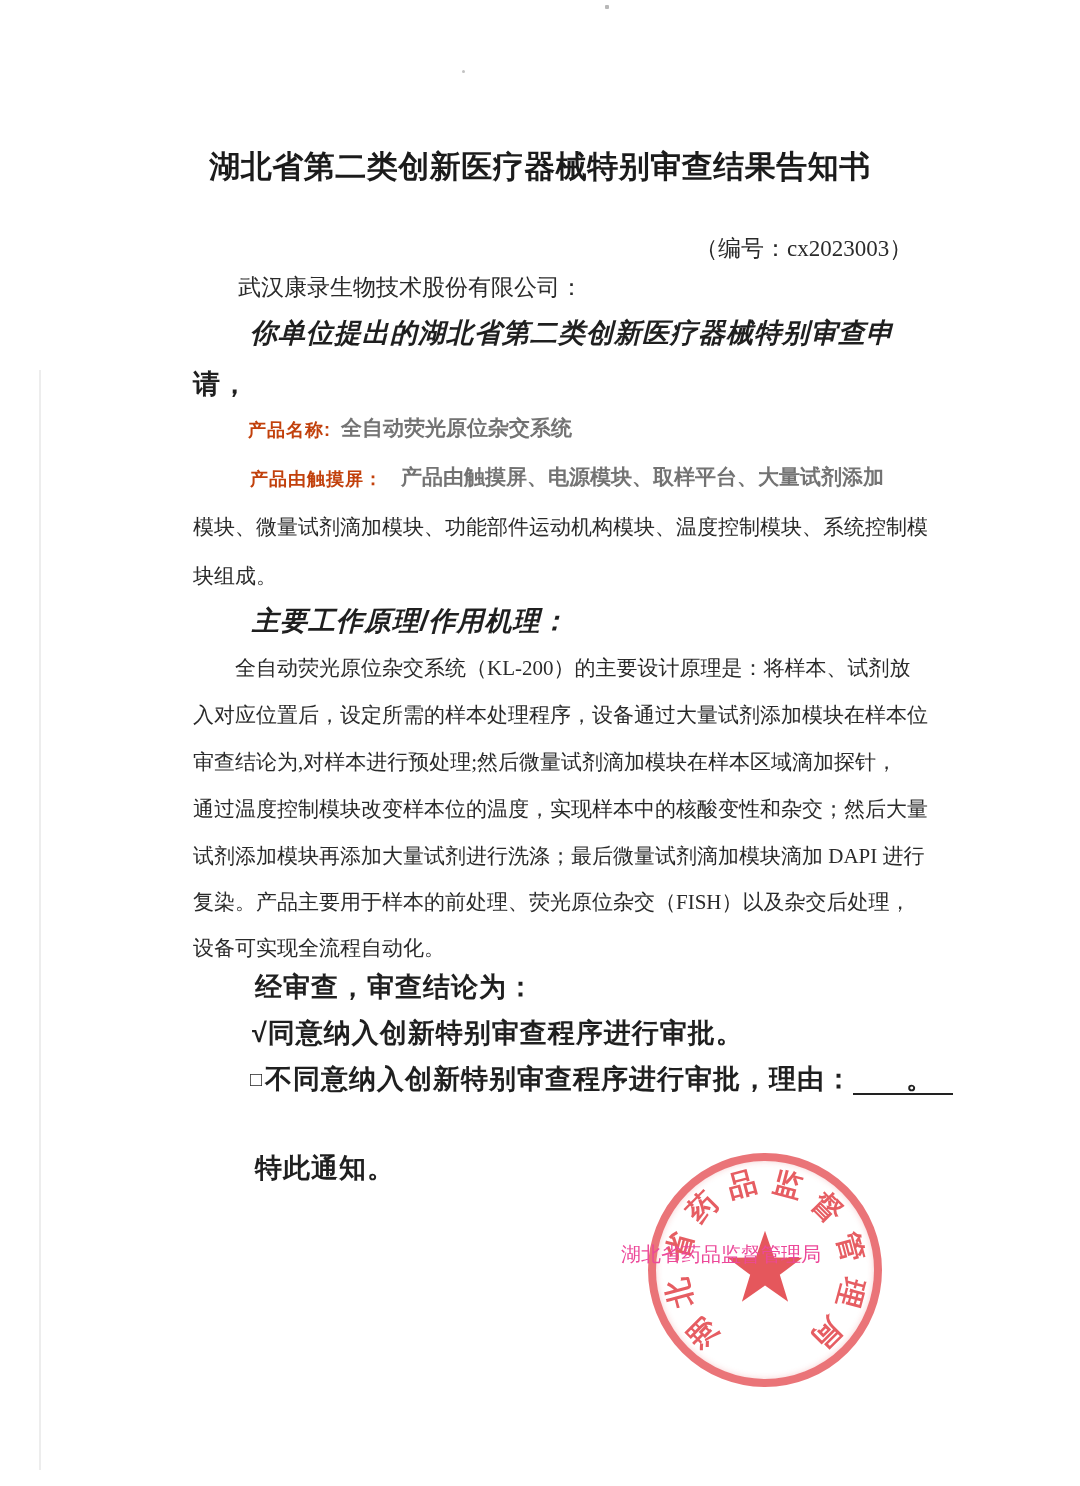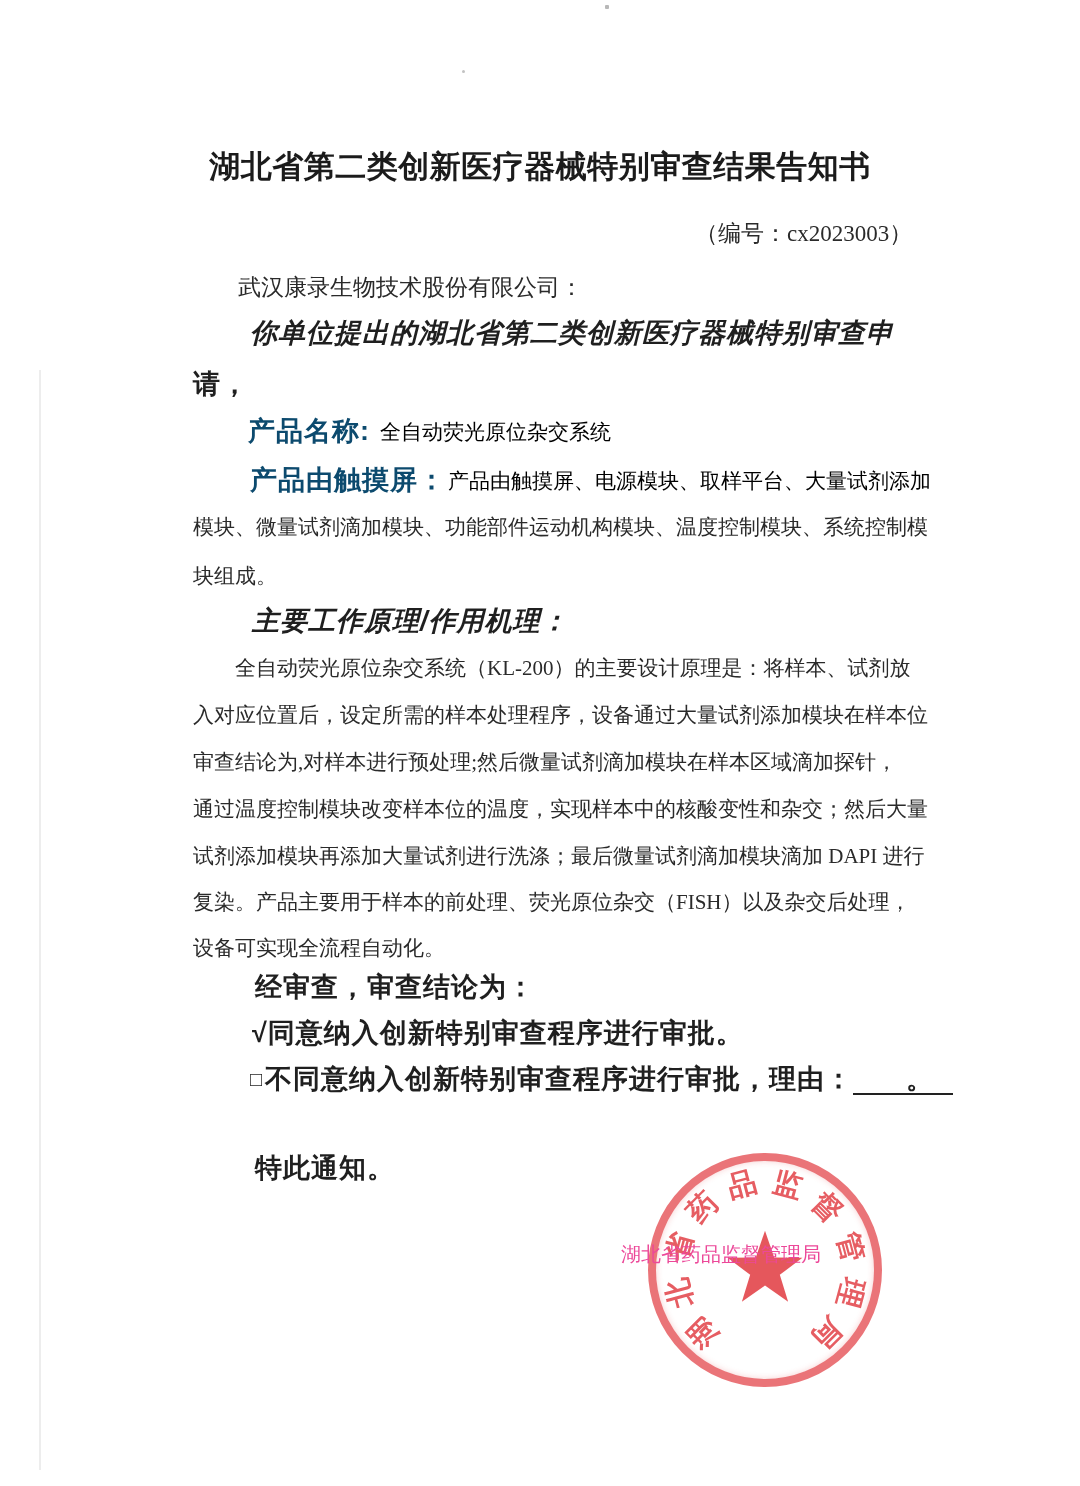--- a/index.html
+++ b/index.html
@@ -14,22 +14,22 @@
   }
   .line{position:absolute;white-space:nowrap;line-height:1.25;}
   .serif{font-family:"Liberation Serif",serif;font-size:21px;color:#2a2a2a;}
   .serif-md{font-family:"Liberation Serif",serif;font-size:23px;color:#2a2a2a;}
   .h-line{font-family:"Liberation Sans",sans-serif;font-weight:700;font-size:27px;color:#1f1f1f;letter-spacing:1px;}
   .title{
     left:0;right:0;top:148px;text-align:center;
     font-family:"Liberation Sans",sans-serif;font-weight:700;
     font-size:31px;color:#1b1b1b;letter-spacing:0.5px;
   }
-  .mixed .lbl{font-family:"Liberation Sans",sans-serif;font-weight:700;font-size:27px;color:#0c4a6e;letter-spacing:1px;}
-  .mixed .val{font-family:"Liberation Serif",serif;font-weight:400;font-size:21px;color:#000000;letter-spacing:0;margin-left:10px;vertical-align:1px;}
+  .mixed .lbl{font-family:"Liberation Sans",sans-serif;font-weight:700;font-size:18px;color:#c2410c;letter-spacing:1px;}
+  .mixed .val{font-family:"Liberation Serif",serif;font-weight:700;font-size:21px;color:#737373;letter-spacing:0;margin-left:10px;vertical-align:1px;}
   .mark{display:inline-block;}
   .box-mark{font-size:20px;vertical-align:2px;font-weight:400;margin-right:2px;}
   .blank{
     display:inline-block;width:100px;border-bottom:2px solid #222;
     text-align:center;line-height:1.05;
   }
   .blank span{padding-left:34px;}
   .sig{font-family:"Liberation Sans",sans-serif;font-weight:400;font-size:20px;color:#ec4899;z-index:3;}
   
   .seal{
@@ -56,33 +56,33 @@
 <body>
 
 <div class="page">
 
   <div class="scan-line"></div>
   <div class="speck1"></div>
   <div class="speck2"></div>
 
   <div class="line title">湖北省第二类创新医疗器械特别审查结果告知书</div>
 
-  <div class="line serif-md" style="left:695px;top:220px;">（编号：cx2023003）</div>
+  <div class="line serif-md" style="left:695px;top:235px;">（编号：cx2023003）</div>
 
   <div class="line serif-md" style="left:238px;top:274px;">武汉康录生物技术股份有限公司：</div>
 
   <div class="line h-line" style="left:250px;top:317px;font-style:italic;">你单位提出的湖北省第二类创新医疗器械特别审查申</div>
   <div class="line h-line" style="left:193px;top:368px;">请，</div>
 
   <div class="line mixed" style="left:248px;top:415px;">
     <span class="lbl">产品名称:</span><span class="val">全自动荧光原位杂交系统</span>
   </div>
 
   <div class="line mixed" style="left:250px;top:464px;">
-    <span class="lbl">产品由触摸屏：</span><span class="val" style="margin-left:2px;">产品由触摸屏、电源模块、取样平台、大量试剂添加</span>
+    <span class="lbl">产品由触摸屏：</span><span class="val" style="margin-left:18px;">产品由触摸屏、电源模块、取样平台、大量试剂添加</span>
   </div>
   <div class="line serif" style="left:193px;top:514px;">模块、微量试剂滴加模块、功能部件运动机构模块、温度控制模块、系统控制模</div>
   <div class="line serif" style="left:193px;top:563px;">块组成。</div>
 
   <div class="line h-line" style="left:252px;top:605px;font-style:italic;">主要工作原理/作用机理：</div>
 
   <div class="line serif" style="left:235px;top:655px;">全自动荧光原位杂交系统（KL-200）的主要设计原理是：将样本、试剂放</div>
   <div class="line serif" style="left:193px;top:702px;">入对应位置后，设定所需的样本处理程序，设备通过大量试剂添加模块在样本位</div>
   <div class="line serif" style="left:193px;top:749px;">审查结论为,对样本进行预处理;然后微量试剂滴加模块在样本区域滴加探针，</div>
   <div class="line serif" style="left:193px;top:796px;">通过温度控制模块改变样本位的温度，实现样本中的核酸变性和杂交；然后大量</div>

